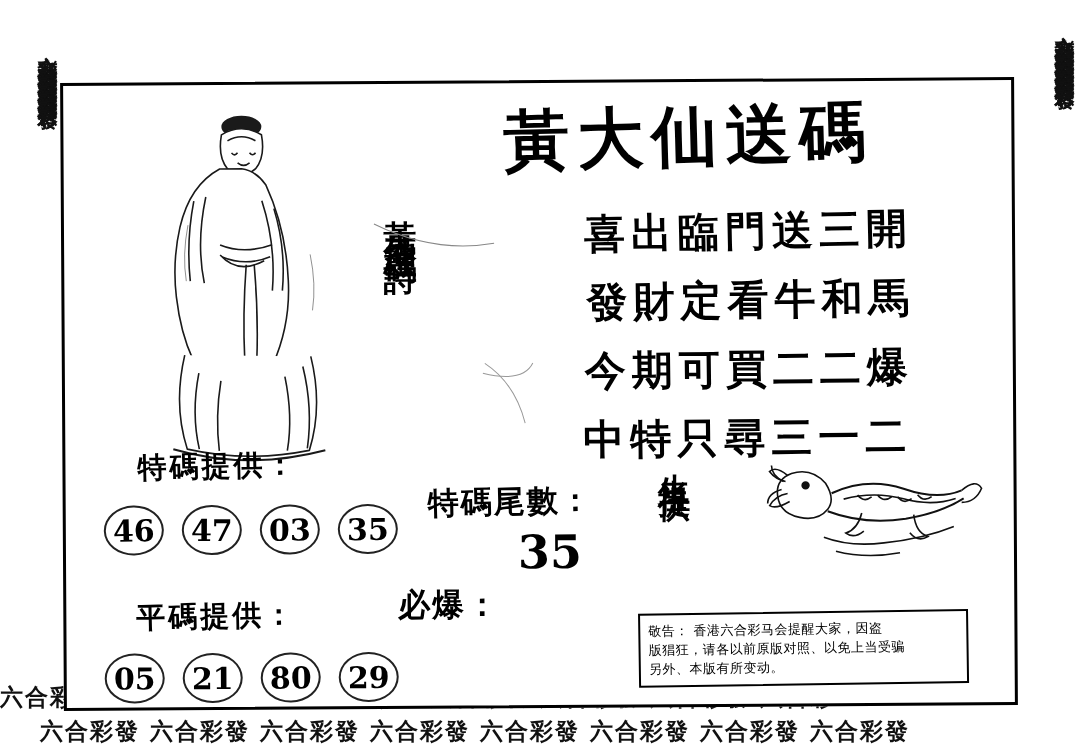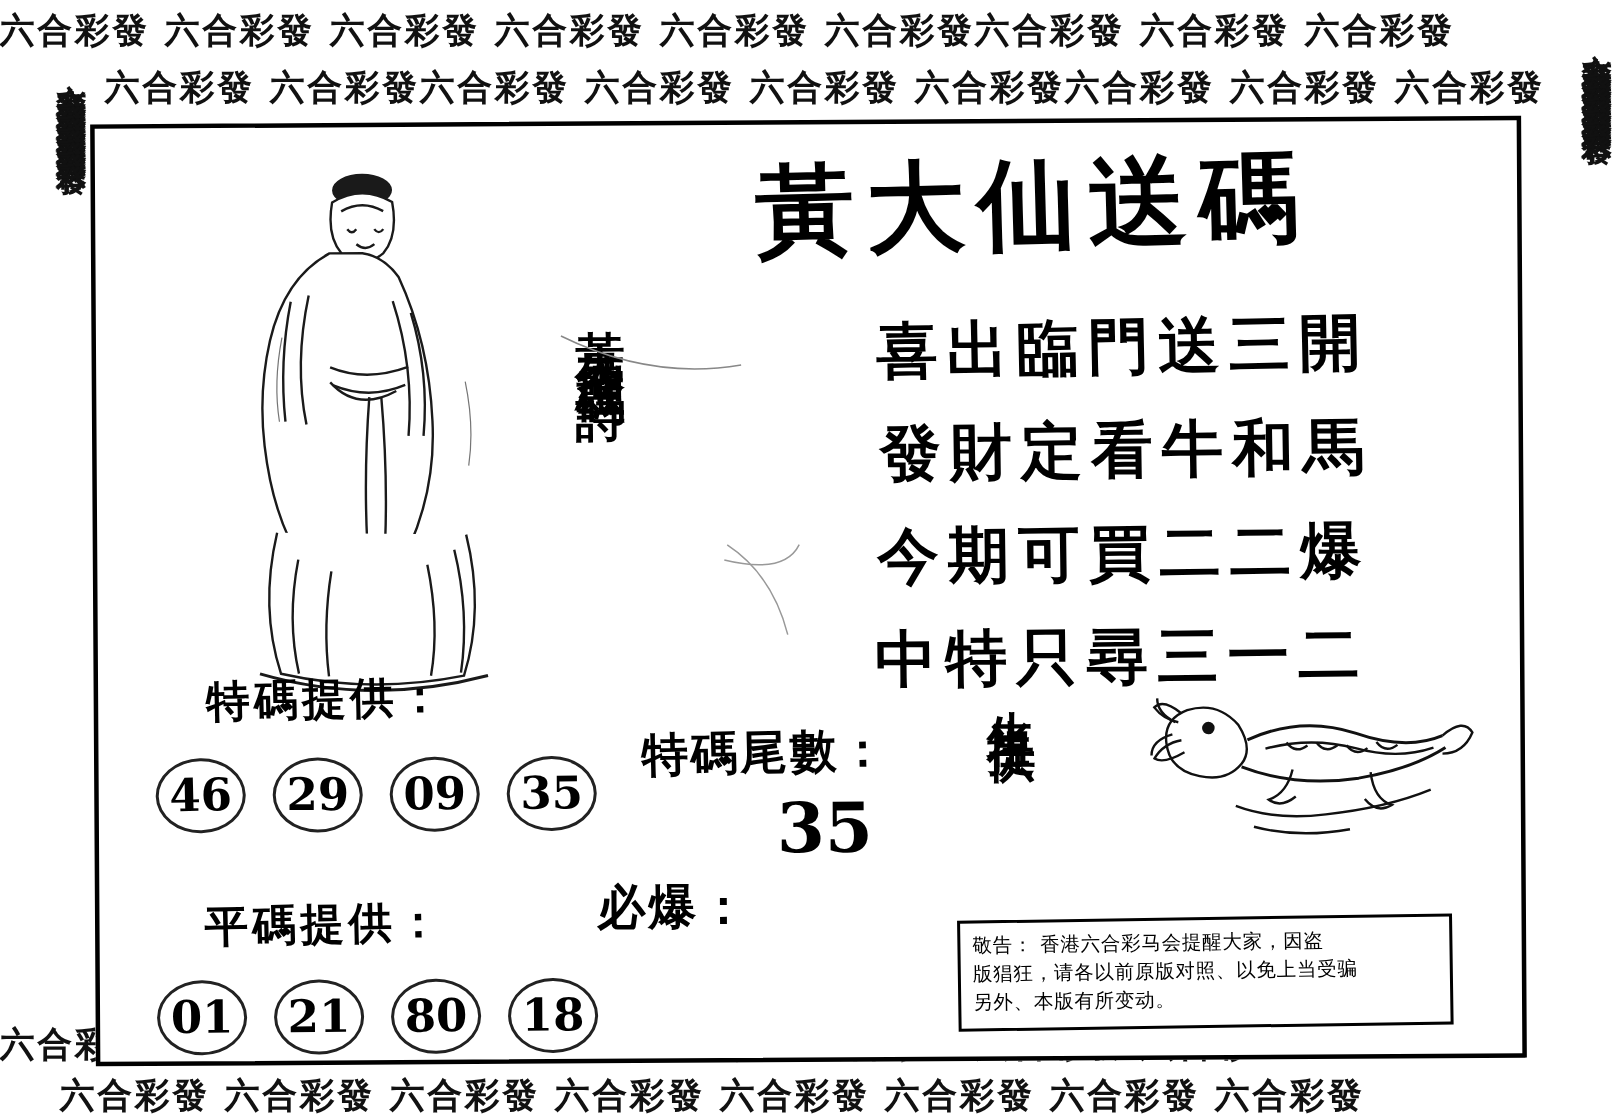--- a/index.html
+++ b/index.html
@@ -236,24 +236,20 @@
     position: absolute;
     stroke: #555;
     fill: none;
   }
 </style>
 </head>
 <body>
 
 <div id="page">
 
-  <div class="border-strip border-top">
-    <div class="row1">六合彩發 六合彩發 六合彩發 六合彩發 六合彩發 六合彩發六合彩發 六合彩發 六合彩發</div>
-    <div class="row2">六合彩發 六合彩發六合彩發 六合彩發 六合彩發 六合彩發六合彩發 六合彩發 六合彩發</div>
-  </div>
 
   <div class="border-strip border-bottom">
     <div class="row1">六合彩發六合彩發 六合彩發 六合彩發 六合彩發 六合彩發 六合彩發 六合彩</div>
     <div class="row2">六合彩發 六合彩發 六合彩發 六合彩發 六合彩發 六合彩發 六合彩發 六合彩發</div>
   </div>
 
   <div class="border-strip border-left">六合彩發六合彩發六合彩發六合彩發六合彩發六合彩發六合彩發</div>
   <div class="border-strip border-right">六合彩發六合彩發六合彩發六合彩發六合彩發六合彩發六合彩發</div>
 
   <div class="card">
@@ -335,31 +331,31 @@
 
             <path d="M58 96 q26 10 60 6 q40 -4 70 -16"></path>
             <path d="M70 110 q30 8 64 2"></path>
           </g>
         </svg>
       </div>
 
       <div class="label-bold te-label">特碼提供：</div>
       <div class="num-row te">
         <div class="num-ball">46</div>
-        <div class="num-ball">29</div>
-        <div class="num-ball">09</div>
+        <div class="num-ball">47</div>
+        <div class="num-ball">03</div>
         <div class="num-ball">35</div>
       </div>
 
       <div class="label-bold ping-label">平碼提供：</div>
       <div class="num-row ping">
-        <div class="num-ball">01</div>
+        <div class="num-ball">05</div>
         <div class="num-ball">21</div>
         <div class="num-ball">80</div>
-        <div class="num-ball">18</div>
+        <div class="num-ball">29</div>
       </div>
 
       <div class="tail-label">特碼尾數：</div>
       <div class="tail-value">35</div>
 
       <div class="must-label">必爆：</div>
 
       <div class="zodiac">生肖提供</div>
 
       <div class="notice">

